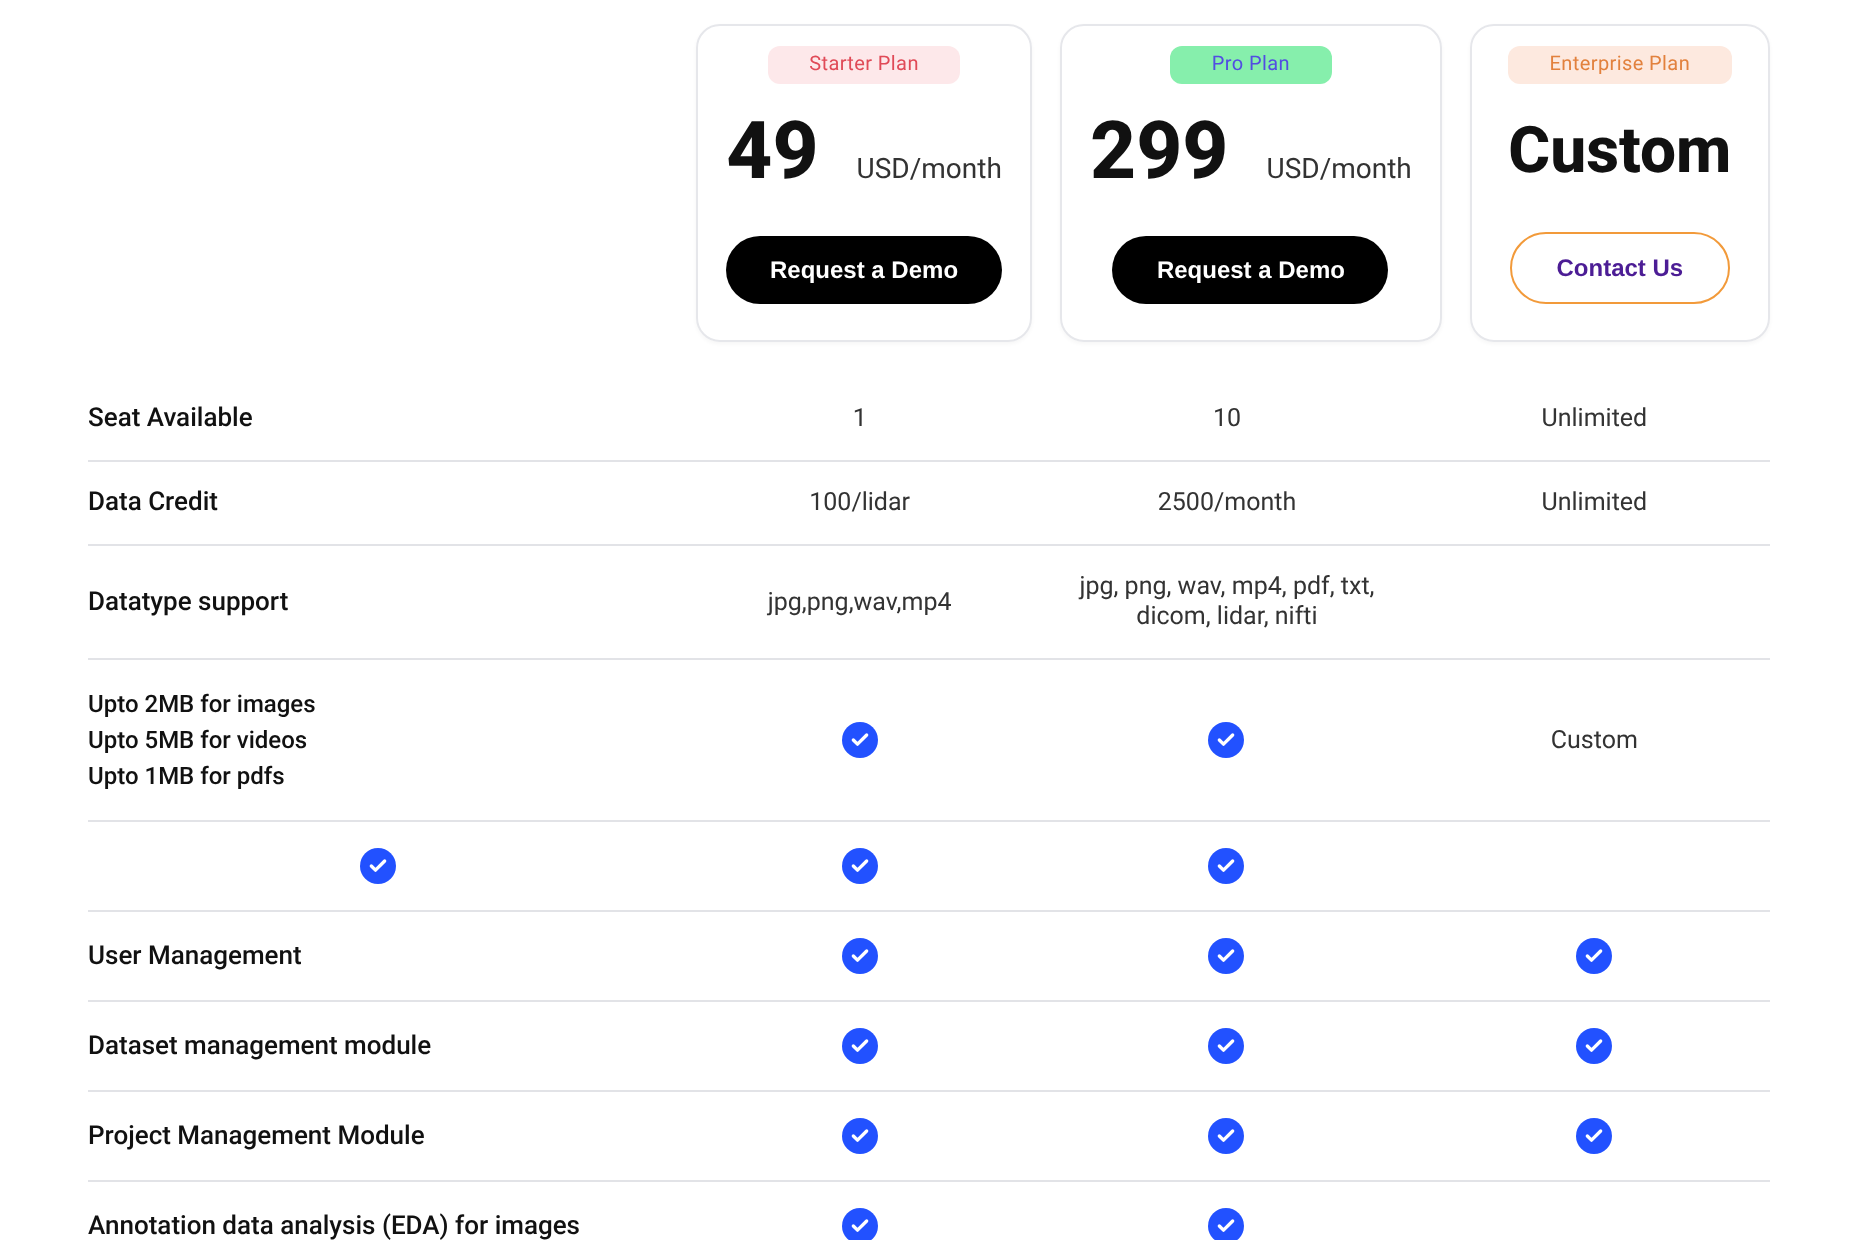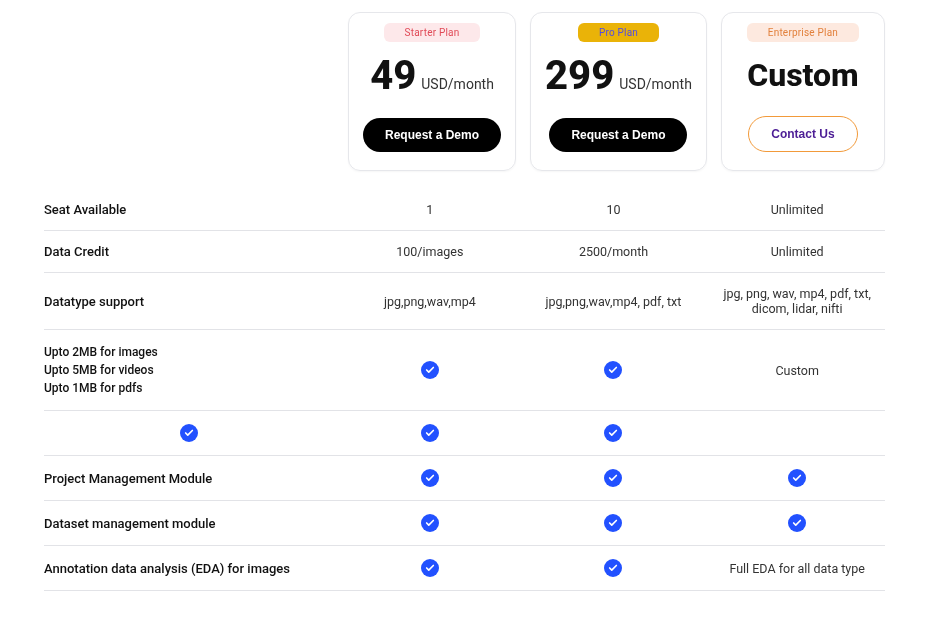--- a/index.html
+++ b/index.html
@@ -3,23 +3,23 @@
   <meta charset="utf-8">
   <style>
     * { box-sizing: border-box; margin: 0; padding: 0; }
     body { font-family: -apple-system, BlinkMacSystemFont, "Segoe UI", Roboto, Arial, sans-serif; background: #fff; color: #111; width: 929px; }
     .wrap { padding: 12px 44px 24px 44px; }
     .cards { display: grid; grid-template-columns: 290px repeat(3, 1fr); gap: 14px; margin-bottom: 18px; }
     .spacer { }
     .card { border: 1px solid #e6e7eb; border-radius: 12px; padding: 10px 14px 18px 14px; display: flex; flex-direction: column; align-items: center; box-shadow: 0 1px 2px rgba(0,0,0,0.04); }
     .badge { font-size: 10px; font-weight: 400; padding: 4px 21px; border-radius: 6px; letter-spacing: .2px; }
     .badge-starter { background: #fde8ea; color: #e04a57; }
-    .badge-pro { background: #eab308; color: #524de2; }
+    .badge-pro { background: #86efac; color: #524de2; }
     .badge-ent { background: #fde9df; color: #e2813d; }
-    .price-row { display: flex; align-items: baseline; gap: 5px; margin-top: 14px; }
+    .price-row { display: flex; align-items: baseline; gap: 19px; margin-top: 14px; }
     .price { font-size: 40px; font-weight: 800; line-height: 1; }
     .custom-price { font-size: 32px; font-weight: 800; }
     .unit { font-size: 14px; color: #333; }
     .btn { margin-top: 22px; border: none; border-radius: 22px; padding: 10px 22px; font-size: 12px; font-weight: 600; cursor: pointer; white-space: nowrap; }
     .btn-primary { background: #000000; color: #fff; }
     .btn-outline { background: #fff; color: #4c1d95; border: 1px solid #f29a3a; }
     .table { width: 100%; }
     .row { display: grid; grid-template-columns: 290px repeat(3, 1fr); align-items: center; border-bottom: 1px solid #e2e3e7; padding: 13px 0; column-gap: 8px; }
     .label { font-size: 13px; color: #111; font-weight: 500; }
     .label .sub { font-size: 12px; color: #111; line-height: 1.5; font-weight: 500; }
@@ -63,28 +63,27 @@
 
   <div class="table" id="feature-table">
       <div class="row">
         <div class="label">Seat Available</div>
         <div class="cell">1</div>
         <div class="cell">10</div>
         <div class="cell">Unlimited</div>
       </div>
       <div class="row">
         <div class="label">Data Credit</div>
-        <div class="cell">100/images</div>
+        <div class="cell">100/lidar</div>
         <div class="cell">2500/month</div>
         <div class="cell">Unlimited</div>
       </div>
       <div class="row">
         <div class="label">Datatype support</div>
         <div class="cell">jpg,png,wav,mp4</div>
-        <div class="cell">jpg,png,wav,mp4, pdf, txt</div>
         <div class="cell">jpg, png, wav, mp4, pdf, txt, dicom, lidar, nifti</div>
       </div>
       <div class="row">
         <div class="label">
           <div class="sub">Upto 2MB for images</div>
           <div class="sub">Upto 5MB for videos</div>
           <div class="sub">Upto 1MB for pdfs</div>
         </div>
         <div class="cell"><span class="check">
             <svg viewBox="0 0 24 24" fill="none" stroke="#fff" stroke-width="4" stroke-linecap="round" stroke-linejoin="round">
@@ -109,21 +108,21 @@
               <polyline points="20 6 9 17 4 12"></polyline>
             </svg>
           </span></div>
         <div class="cell"><span class="check">
             <svg viewBox="0 0 24 24" fill="none" stroke="#fff" stroke-width="4" stroke-linecap="round" stroke-linejoin="round">
               <polyline points="20 6 9 17 4 12"></polyline>
             </svg>
           </span></div>
       </div>
       <div class="row">
-        <div class="label">Project Management Module</div>
+        <div class="label">User Management</div>
         <div class="cell"><span class="check">
             <svg viewBox="0 0 24 24" fill="none" stroke="#fff" stroke-width="4" stroke-linecap="round" stroke-linejoin="round">
               <polyline points="20 6 9 17 4 12"></polyline>
             </svg>
           </span></div>
         <div class="cell"><span class="check">
             <svg viewBox="0 0 24 24" fill="none" stroke="#fff" stroke-width="4" stroke-linecap="round" stroke-linejoin="round">
               <polyline points="20 6 9 17 4 12"></polyline>
             </svg>
           </span></div>
@@ -145,27 +144,44 @@
               <polyline points="20 6 9 17 4 12"></polyline>
             </svg>
           </span></div>
         <div class="cell"><span class="check">
             <svg viewBox="0 0 24 24" fill="none" stroke="#fff" stroke-width="4" stroke-linecap="round" stroke-linejoin="round">
               <polyline points="20 6 9 17 4 12"></polyline>
             </svg>
           </span></div>
       </div>
       <div class="row">
+        <div class="label">Project Management Module</div>
+        <div class="cell"><span class="check">
+            <svg viewBox="0 0 24 24" fill="none" stroke="#fff" stroke-width="4" stroke-linecap="round" stroke-linejoin="round">
+              <polyline points="20 6 9 17 4 12"></polyline>
+            </svg>
+          </span></div>
+        <div class="cell"><span class="check">
+            <svg viewBox="0 0 24 24" fill="none" stroke="#fff" stroke-width="4" stroke-linecap="round" stroke-linejoin="round">
+              <polyline points="20 6 9 17 4 12"></polyline>
+            </svg>
+          </span></div>
+        <div class="cell"><span class="check">
+            <svg viewBox="0 0 24 24" fill="none" stroke="#fff" stroke-width="4" stroke-linecap="round" stroke-linejoin="round">
+              <polyline points="20 6 9 17 4 12"></polyline>
+            </svg>
+          </span></div>
+      </div>
+      <div class="row">
         <div class="label">Annotation data analysis (EDA) for images</div>
         <div class="cell"><span class="check">
             <svg viewBox="0 0 24 24" fill="none" stroke="#fff" stroke-width="4" stroke-linecap="round" stroke-linejoin="round">
               <polyline points="20 6 9 17 4 12"></polyline>
             </svg>
           </span></div>
         <div class="cell"><span class="check">
             <svg viewBox="0 0 24 24" fill="none" stroke="#fff" stroke-width="4" stroke-linecap="round" stroke-linejoin="round">
               <polyline points="20 6 9 17 4 12"></polyline>
             </svg>
           </span></div>
-        <div class="cell">Full EDA for all data type</div>
       </div>
     </div>
 </div>
 
 </body></html>

